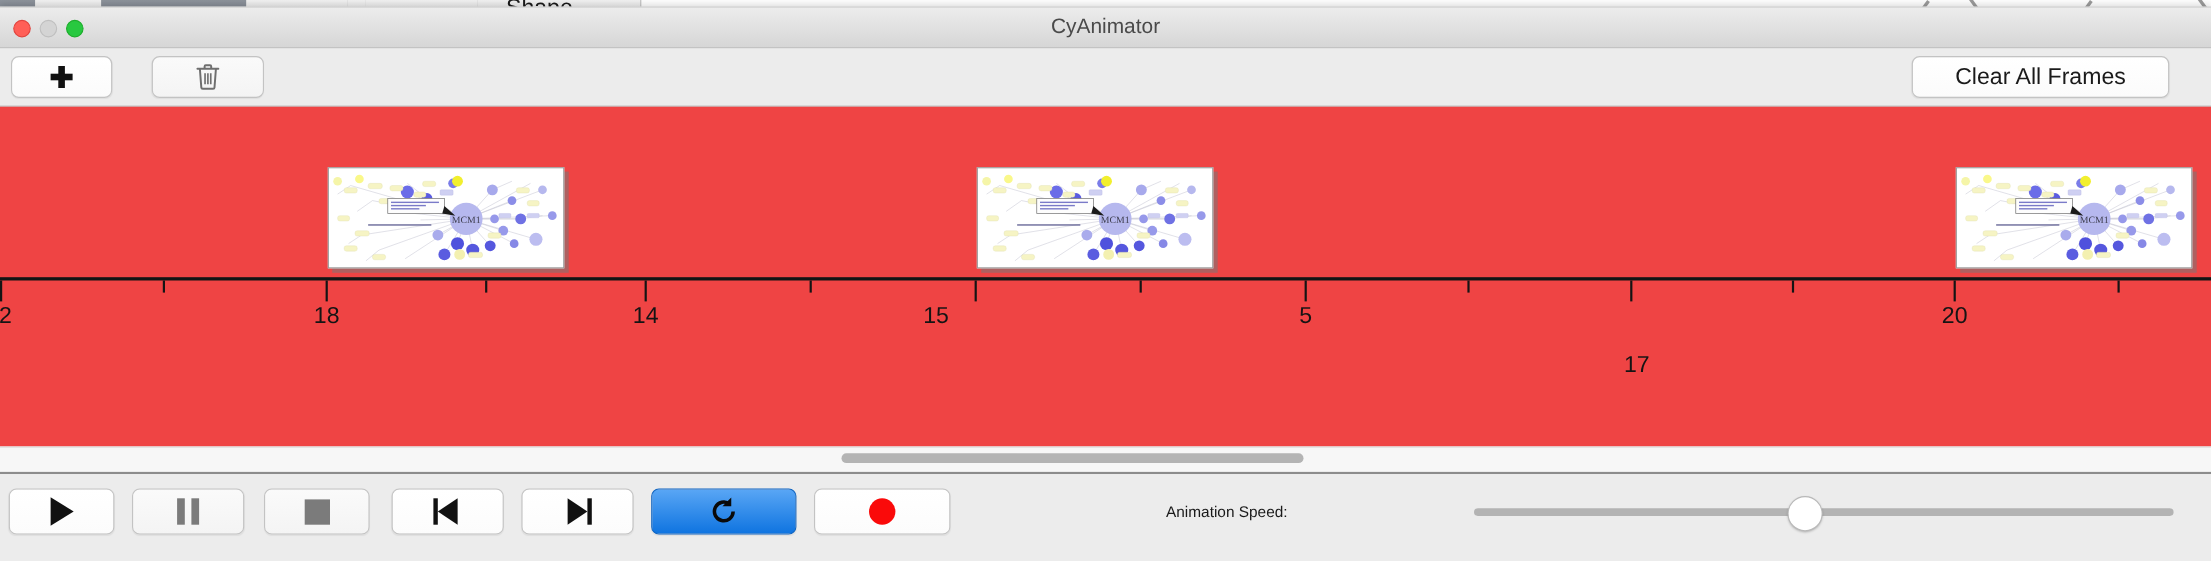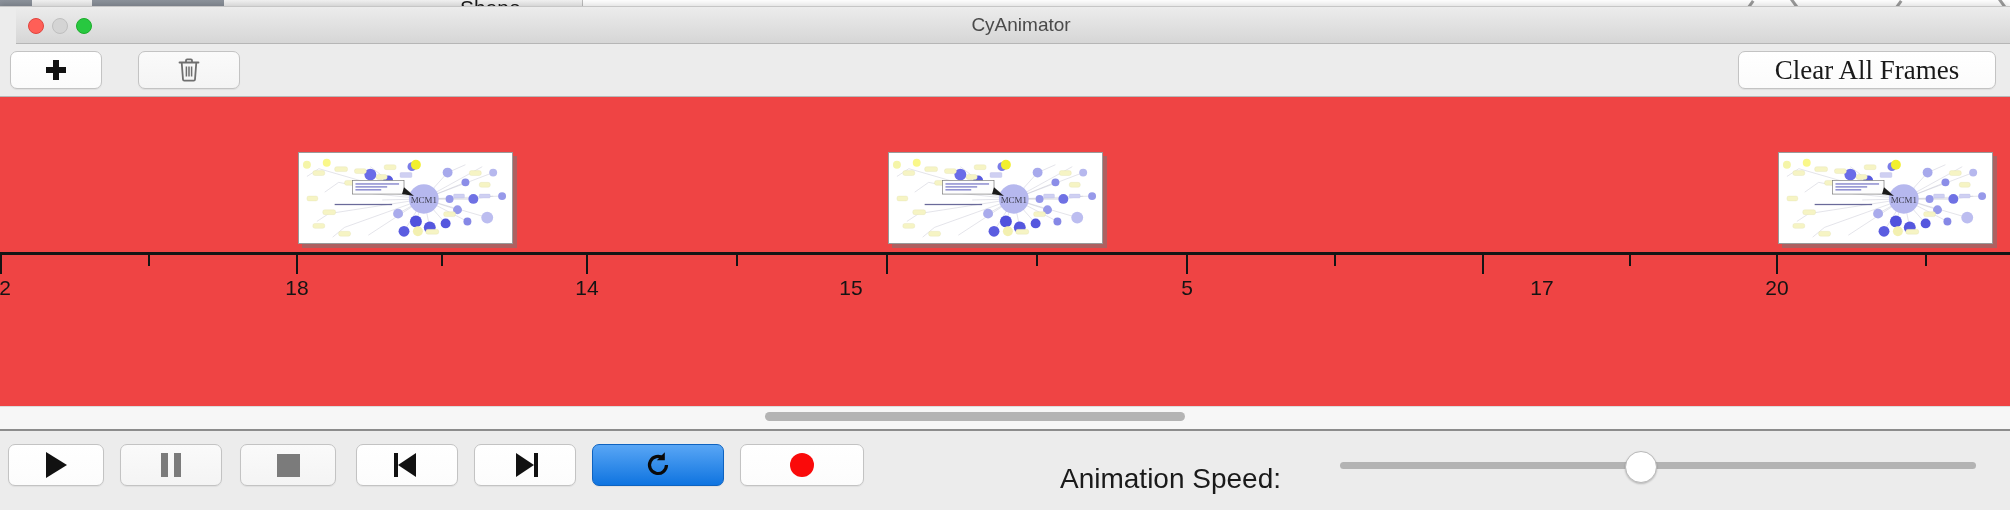--- a/index.html
+++ b/index.html
@@ -44,21 +44,20 @@
     border-top: 1px solid #c6c6c6;
     box-shadow: 0 -2px 6px rgba(0,0,0,0.13);
   }
 
   
   #titlebar {
     position: relative;
     height: 36px;
     background: linear-gradient(#ececec, #d6d6d6);
     border-bottom: 1px solid #b6b6b6;
-    margin-left: 16px;
   }
   #traffic {
     position: absolute; left: 12px; top: 11px;
     display: flex; gap: 8px;
   }
   .light {
     width: 16px; height: 16px; border-radius: 50%;
     box-sizing: border-box;
   }
   .light.close    { background: #ff5f57; border: 1px solid #e0443e; }
@@ -86,21 +85,21 @@
     border-radius: 7px;
     background: linear-gradient(#ffffff, #fbfbfb);
     box-shadow: 0 1px 1px rgba(0,0,0,0.06);
     display: flex; align-items: center; justify-content: center;
     font-size: 20px; color: #1a1a1a;
     cursor: default;
   }
   .tb-btn.flat { background: linear-gradient(#fafafa, #f4f4f4); }
   #btn-add    { left: 10px;  width: 92px;  height: 38px; }
   #btn-delete { left: 138px; width: 102px; height: 38px; }
-  #btn-clear  { left: 1738px; width: 258px; height: 38px; font-size: 27px; font-family: Liberation Serif, serif; }
+  #btn-clear  { left: 1738px; width: 234px; height: 38px; font-size: 21px; }
 
   .plus-icon {
     position: relative; width: 20px; height: 20px;
   }
   .plus-icon::before, .plus-icon::after {
     content: ""; position: absolute; background: #111;
   }
   .plus-icon::before { left: 7px; top: 0;  width: 6px; height: 20px; }
   .plus-icon::after  { left: 0;  top: 7px; width: 20px; height: 6px; }
 
@@ -218,23 +217,23 @@
   .ico-last::after {
     content: ""; position: absolute; right: 4px; top: 0;
     width: 0; height: 0;
     border-left: 18px solid #111;
     border-top: 12px solid transparent;
     border-bottom: 12px solid transparent;
   }
   .ico-record { width: 24px; height: 24px; border-radius: 50%; background: #fa0a0a; }
 
   #speed-label {
-    position: absolute; left: 1060px; top: 27px;
+    position: absolute; left: 1060px; top: 13px;
     height: 42px; line-height: 42px;
-    font-size: 28px; color: #1a1a1a;
+    font-size: 14px; color: #1a1a1a;
   }
   #slider {
     position: absolute; left: 1340px; top: 31px;
     width: 636px; height: 7px;
     background: #b3b3b3; border-radius: 4px;
   }
   #slider-thumb {
     position: absolute; left: 1625px; top: 20px;
     width: 30px; height: 30px; border-radius: 50%;
     background: #ffffff;
@@ -519,21 +518,21 @@
     <div class="tick major" style="left:1482px;"></div>
     <div class="tick minor" style="left:1629px;"></div>
     <div class="tick major" style="left:1776px;"></div>
     <div class="tick minor" style="left:1925px;"></div>
 
     <div class="tick-label" style="left:5px;">2</div>
     <div class="tick-label" style="left:297px;">18</div>
     <div class="tick-label" style="left:587px;">14</div>
     <div class="tick-label" style="left:851px;">15</div>
     <div class="tick-label" style="left:1187px;">5</div>
-    <div class="tick-label" style="left:1542px;">17</div>
+    <div class="tick-label" style="left:1488px;margin-top:44px;">17</div>
     <div class="tick-label" style="left:1777px;">20</div>
 
   </div>
 
   <div id="scrollbar">
     <div id="scroll-thumb"></div>
   </div>
 
   <div id="playbar">
     <div class="pb-btn" id="pb-play">

